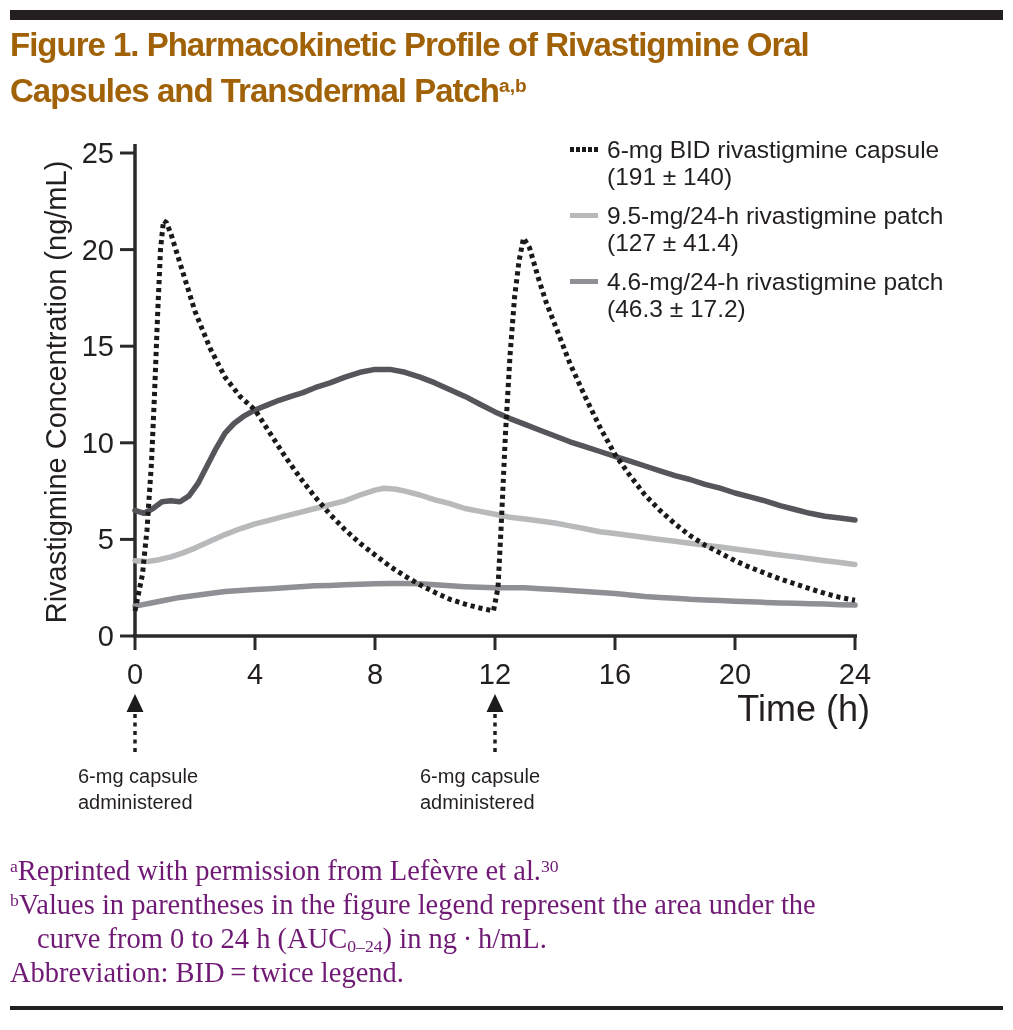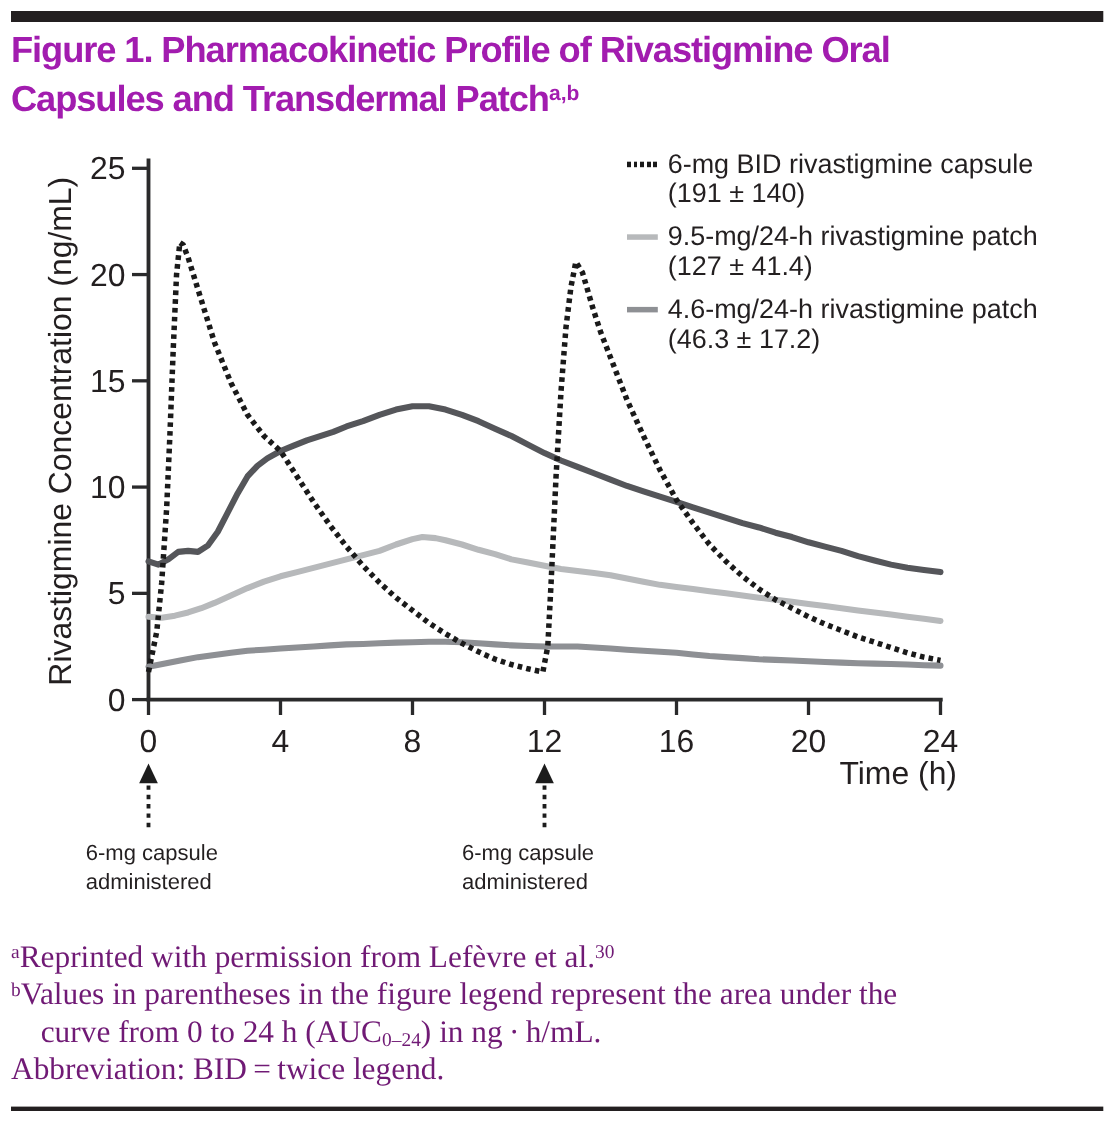--- a/index.html
+++ b/index.html
@@ -2,29 +2,29 @@
 <html><head>
 <meta charset="utf-8">
 <style>
   html,body{margin:0;padding:0;background:#ffffff;}
   .page{position:relative;width:1013px;height:1030px;background:#fff;overflow:hidden;
         font-family:"Liberation Sans",sans-serif;color:#231f20;}
   .rule{position:absolute;left:10px;width:993px;background:#231f20;}
   .rule.top{top:10px;height:10px;}
   .rule.bottom{top:1006px;height:4px;}
   .title{position:absolute;left:10px;top:24px;width:940px;margin:0;
-         font-size:33px;font-weight:700;line-height:41px;letter-spacing:-1px;color:#a21caf;}
+         font-size:33px;font-weight:700;line-height:41px;letter-spacing:-1px;color:#a16207;}
   .title sup{font-size:0.58em;vertical-align:0.5em;letter-spacing:0;}
   svg.plot{position:absolute;left:0;top:0;pointer-events:none;}
   svg.plot text{font-family:"Liberation Sans",sans-serif;fill:#231f20;}
   .ylab{font-size:29px;text-anchor:end;}
   .xlab{font-size:29px;text-anchor:middle;}
   .y-title{position:absolute;left:56px;top:392px;transform:translate(-50%,-50%) rotate(-90deg);
            white-space:nowrap;font-size:29px;}
-  .x-title{position:absolute;right:143px;top:688px;font-size:29px;white-space:nowrap;}
+  .x-title{position:absolute;right:143px;top:688px;font-size:36px;white-space:nowrap;}
   .legend{position:absolute;left:570px;top:136px;}
   .legend-item{display:grid;grid-template-columns:37px auto;margin-bottom:12px;}
   .swatch{width:28px;height:5px;margin-top:11px;}
   .legend-text{font-size:24.5px;line-height:27px;white-space:nowrap;}
   .legend-text span{display:block;}
   .annotation{position:absolute;font-size:20px;line-height:25.5px;}
   .annotation span{display:block;white-space:nowrap;}
   .annotation.a0{left:78px;top:764px;}
   .annotation.a1{left:420px;top:764px;}
   .footnotes{position:absolute;left:10px;top:854px;width:1000px;

